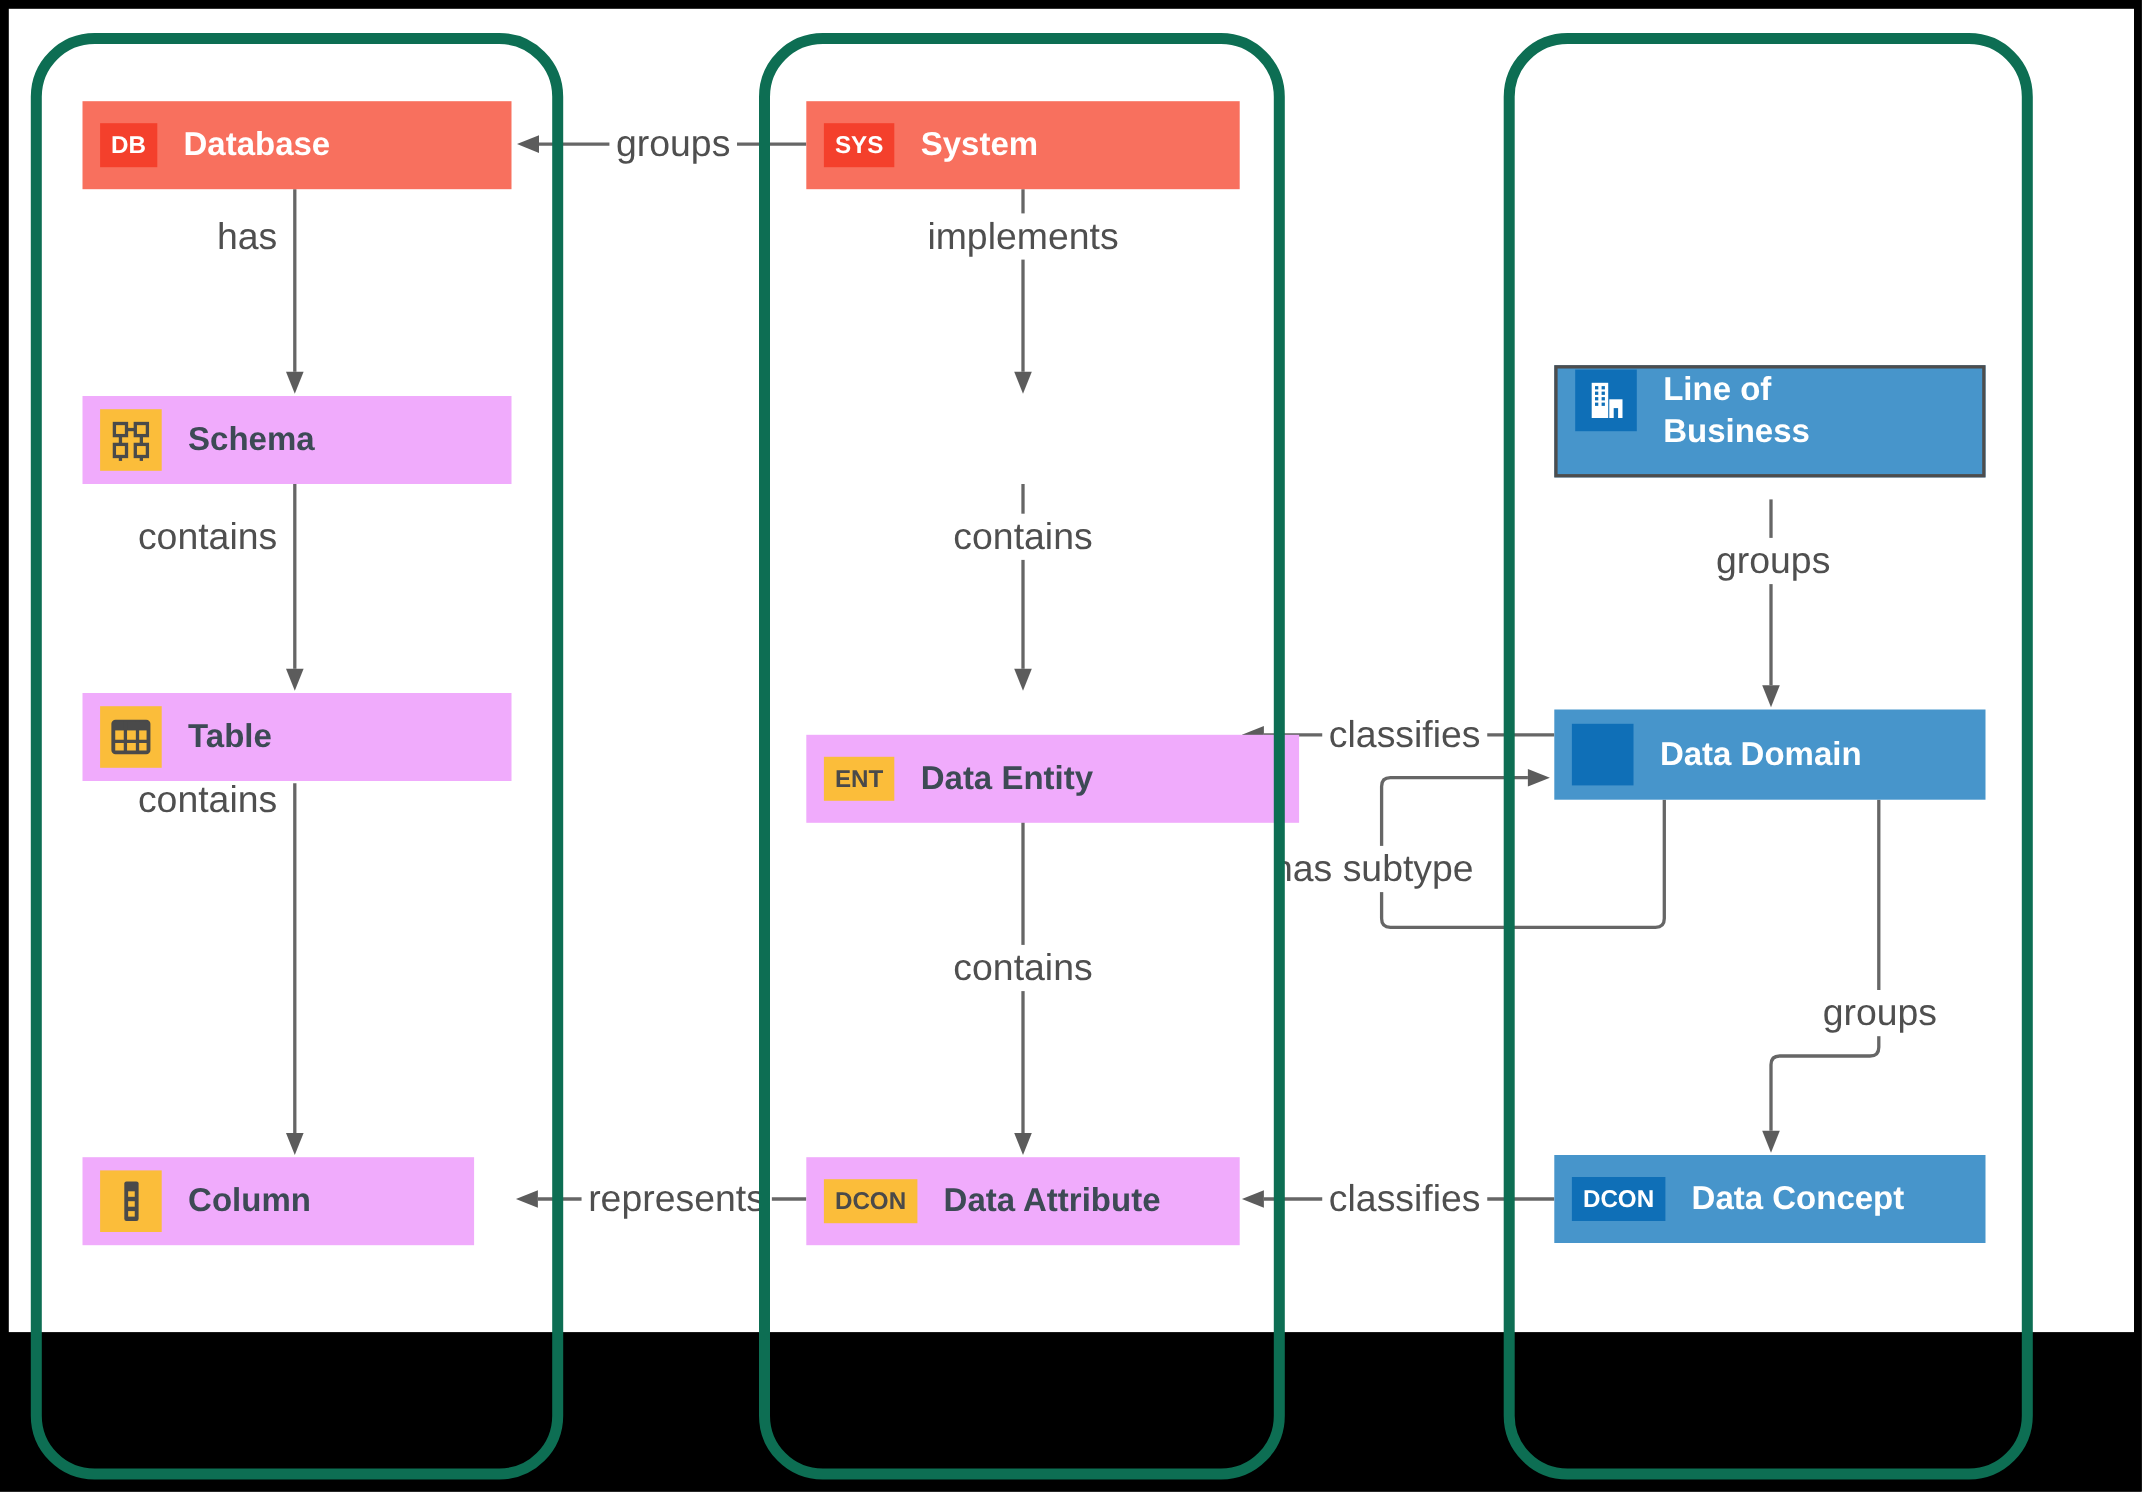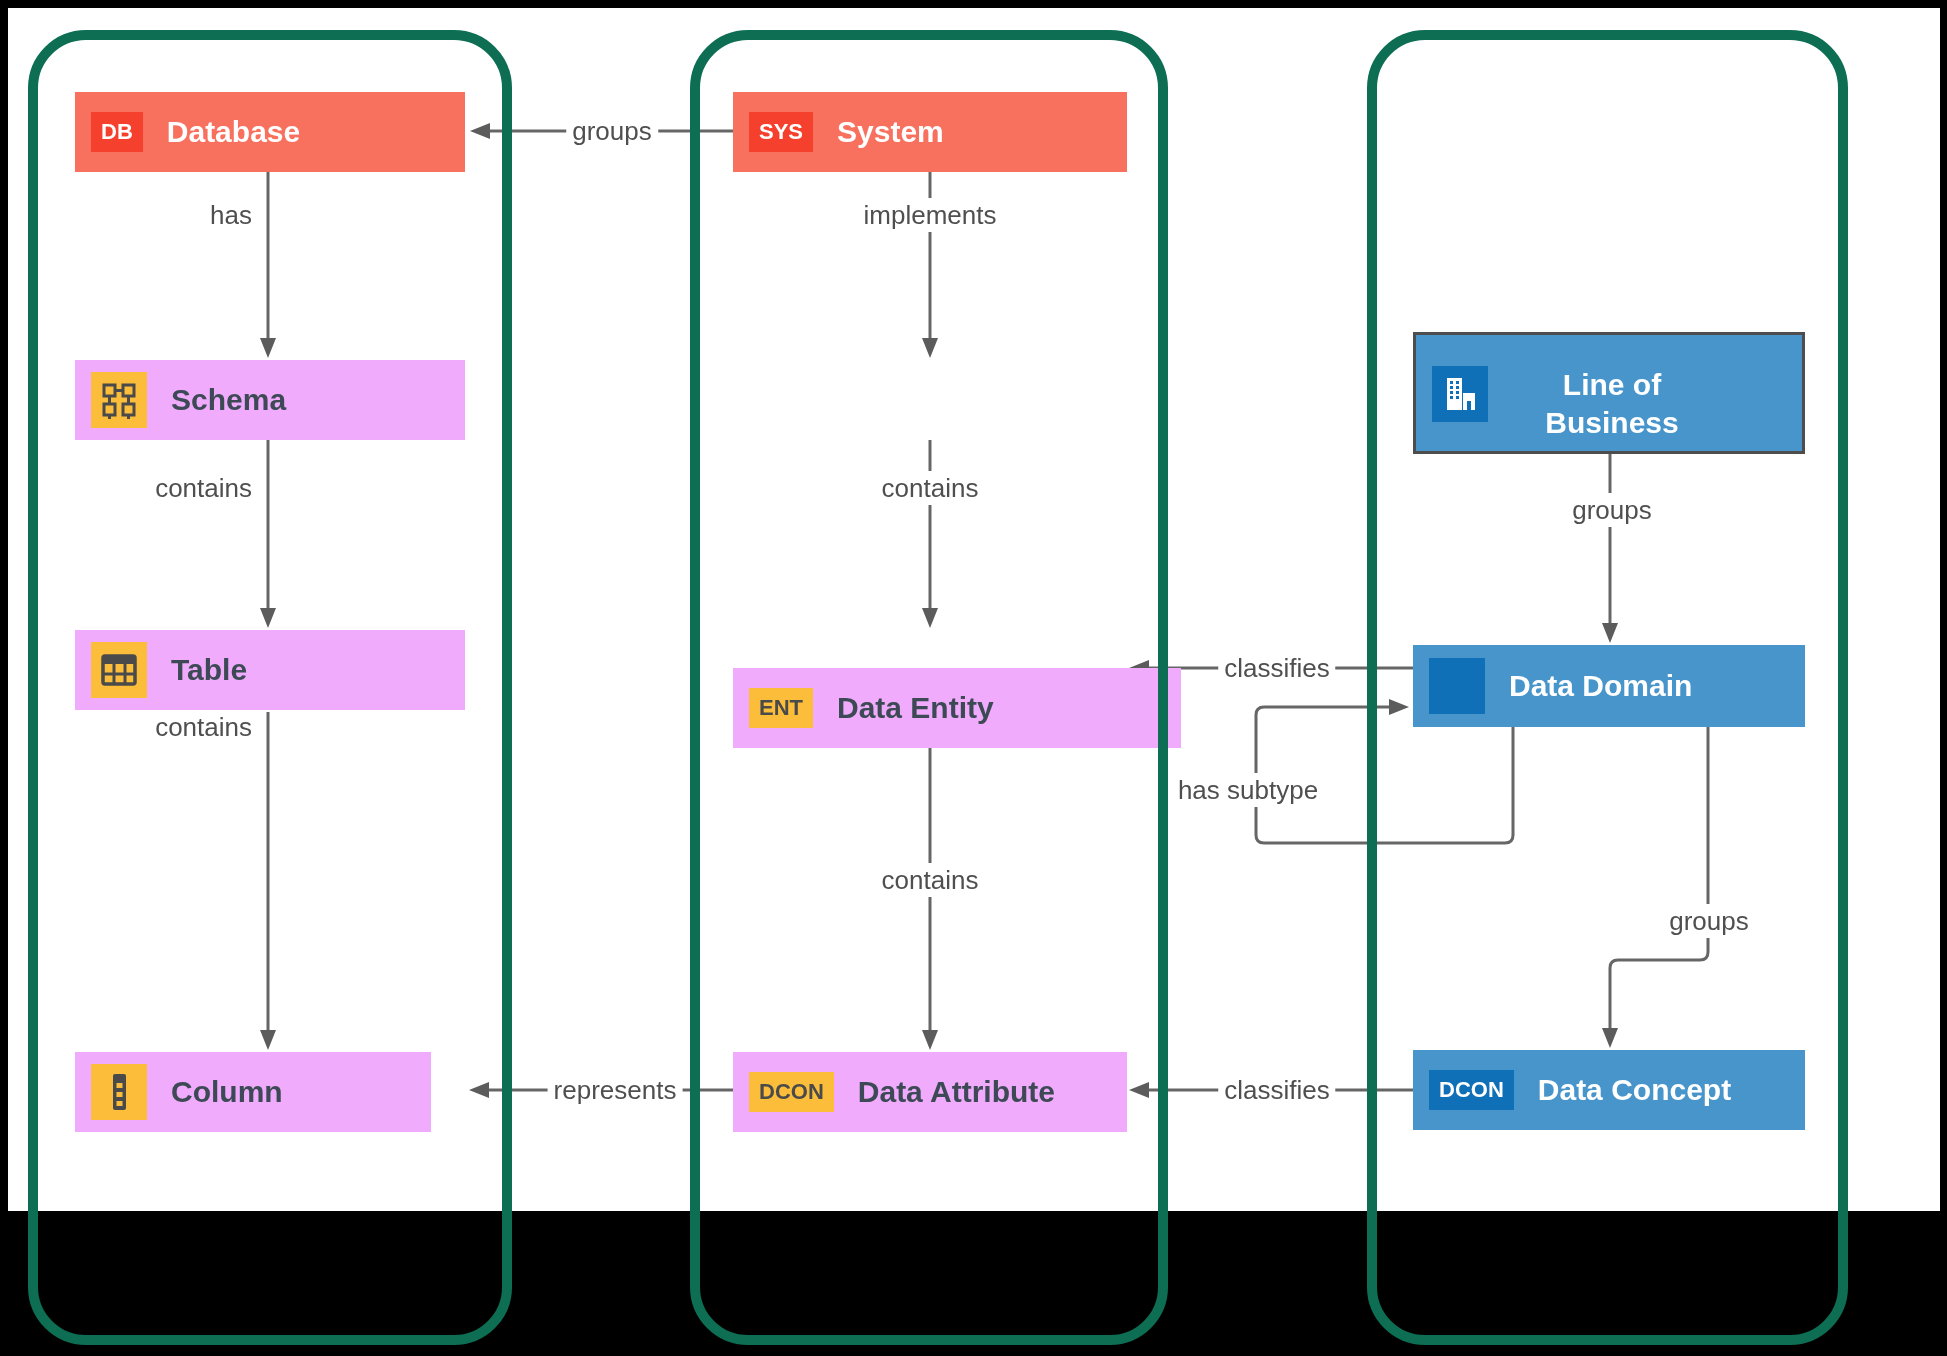--- a/index.html
+++ b/index.html
@@ -2,40 +2,40 @@
 <html><head>
 <meta charset="utf-8">
 <style>
   html,body{margin:0;padding:0;background:#000;}
   body{width:1947px;height:1356px;position:relative;overflow:hidden;
        font-family:"Liberation Sans",sans-serif;}
   .stage{position:absolute;inset:0;}
   .canvas{position:absolute;left:8px;top:8px;width:1932px;height:1203px;background:#ffffff;}
   svg.edges{position:absolute;left:0;top:0;width:1947px;height:1356px;z-index:2;pointer-events:none;}
   .edge-label{position:absolute;z-index:3;background:#ffffff;color:#4f4f4f;
-              font-size:26px;line-height:1;padding:4px 6px;white-space:nowrap;}
+              font-size:34px;line-height:1;padding:4px 6px;white-space:nowrap;}
   .lbl-center{transform:translate(-50%,-50%);}
   .lbl-right{transform:translate(-100%,-50%);}
   .lane{position:absolute;top:30px;height:1315px;border:10px solid #0d6e53;border-radius:58px;
         box-sizing:border-box;z-index:5;background:transparent;}
   .node{position:absolute;height:80px;display:flex;align-items:center;gap:24px;
         padding-left:16px;box-sizing:border-box;z-index:4;}
   .node .title{font-size:30px;font-weight:bold;}
   .node-red{background:#f8705e;}
   .node-red .title{color:#ffffff;}
   .node-yellow{background:#f0abfc;}
   .node-yellow .title{color:#3d4a55;}
   .node-blue{background:#4795cb;}
   .node-blue .title{color:#ffffff;}
   .badge-text{font-size:22px;font-weight:bold;padding:9px 10px;line-height:1;flex:none;}
   .badge-red{background:#f4402c;color:#ffffff;}
   .badge-yellow{background:#fbbd3a;color:#4a4a4a;}
   .badge-blue{background:#0f6fb7;color:#ffffff;}
   .badge-icon{width:56px;height:56px;flex:none;display:flex;align-items:center;justify-content:center;}
-  .node-lob{height:122px;align-items:flex-start;padding-top:31px;border:3px solid #4d4d4d;text-align:center;}
+  .node-lob{height:102px;align-items:flex-start;padding-top:1px;border:3px solid #4d4d4d;}
   .node-lob .title{line-height:1.25;width:200px;}
   .badge-square{width:56px;height:56px;background:#0f6fb7;flex:none;}
 </style>
 </head>
 <body>
 
 <div class="stage">
 
   <div class="canvas"></div>
 

